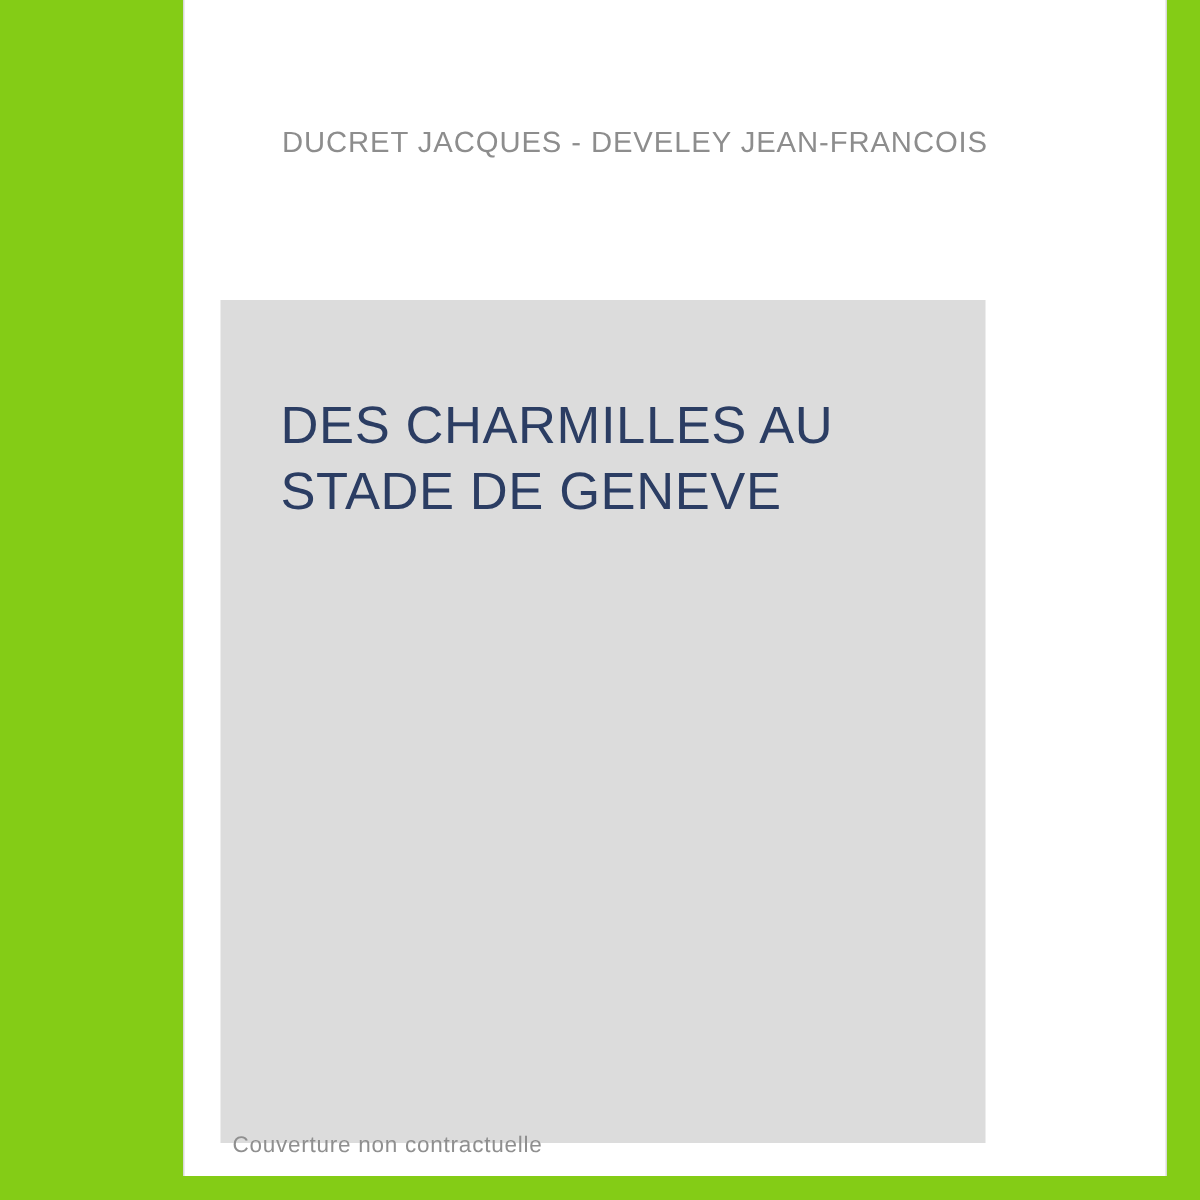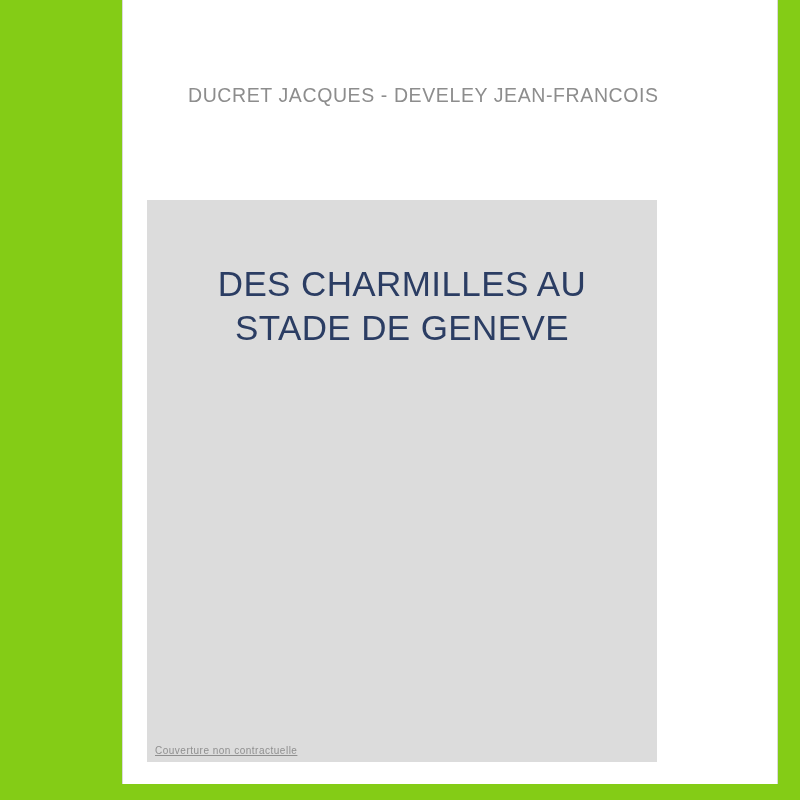--- a/index.html
+++ b/index.html
@@ -52,31 +52,29 @@
   }
   .cover-title {
     position: absolute;
     left: 40px;
     top: 62px;
     width: 430px;
     color: #2b3d63;
     font-size: 35px;
     line-height: 44px;
     letter-spacing: 0.4px;
-    text-align: center;
     font-weight: 400;
   }
   .disclaimer {
     position: absolute;
     left: 32px;
-    bottom: 28px;
-    font-size: 10px;
+    bottom: 12px;
+    font-size: 15px;
     letter-spacing: 0.5px;
     color: #8f8f8f;
-    text-decoration: underline;
   }
 </style>
 </head>
 <body>
 
 <div class="page">
 
   <div class="cover-sheet">
 
     <div class="author-line">DUCRET JACQUES - DEVELEY JEAN-FRANCOIS</div>

